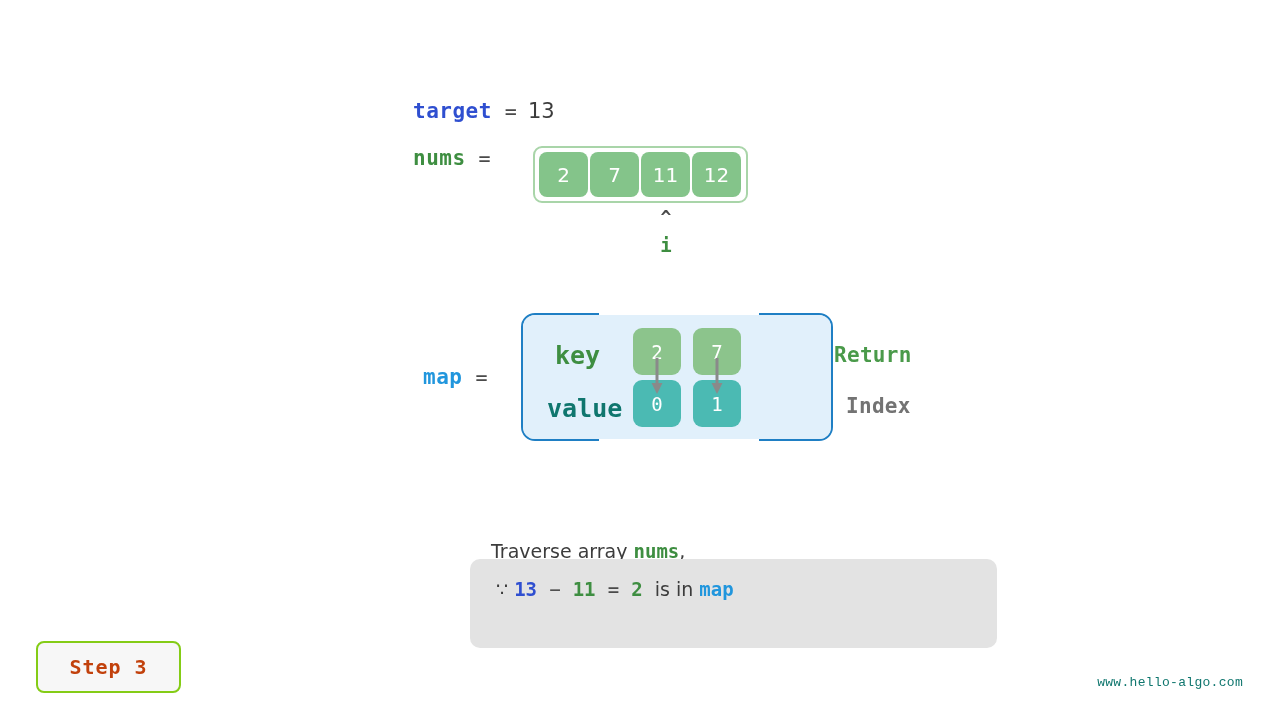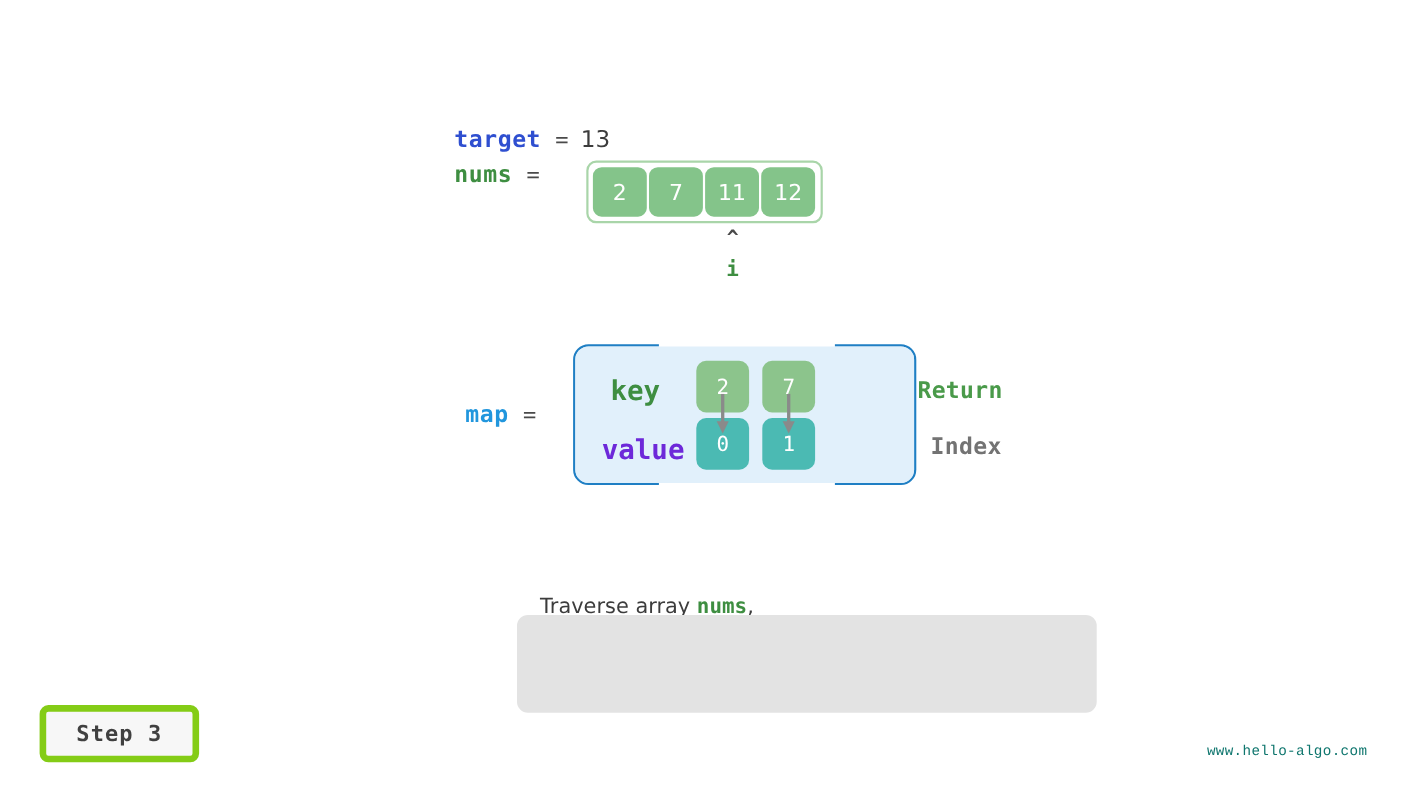--- a/index.html
+++ b/index.html
@@ -17,21 +17,20 @@
   }
 
   
   #target-row {
     position: absolute;
     left: 413px;
     top: 95px;
     height: 32px;
     display: flex;
     align-items: center;
-    margin-top: 16px;
   }
   #target-row .var-name {
     font-family: "DejaVu Sans Mono", monospace;
     font-size: 21px;
     font-weight: bold;
     color: #2f4fd0;
     letter-spacing: 0.5px;
   }
   #target-row .eq {
     font-family: "DejaVu Sans Mono", monospace;
@@ -172,21 +171,21 @@
   }
 
   .row-label {
     position: absolute;
     font-family: "DejaVu Sans Mono", monospace;
     font-size: 25px;
     font-weight: bold;
     z-index: 3;
   }
   #key-label   { left: 555px; top: 341px; color: #3e8e41; }
-  #value-label { left: 547px; top: 394px; color: #6d28d9; }
+  #value-label { left: 547px; top: 394px; color: #0f766e; }
 
   .kv-cell {
     position: absolute;
     width: 48px;
     height: 47px;
     border-radius: 9px;
     display: flex;
     align-items: center;
     justify-content: center;
     color: #ffffff;
@@ -272,29 +271,29 @@
 
   
   #step-badge {
     position: absolute;
     left: 36px;
     top: 641px;
     width: 145px;
     height: 52px;
     box-sizing: border-box;
     background: #f7f7f7;
-    border: 6px solid #84cc16;
+    border: 2px solid #84cc16;
     border-radius: 8px;
     display: flex;
     align-items: center;
     justify-content: center;
     font-family: "DejaVu Sans Mono", monospace;
     font-size: 20px;
     font-weight: bold;
-    color: #404040;
+    color: #c2410c;
     letter-spacing: 1px;
   }
 
   #watermark {
     position: absolute;
     right: 37px;
     top: 675px;
     font-family: Liberation Mono, monospace;
     font-size: 13px;
     color: #0f766e;
@@ -352,16 +351,17 @@
 </svg>
 
 <div id="element-label">Return</div>
 <div id="index-label">Index</div>
 
 <div id="caption">
   <span>Traverse array </span><span class="code-green">nums</span><span>,</span>
 </div>
 
 <div id="explain-box">
+  <div class="explain-line"><span class="sym">∵</span> <span class="m-blue">13</span>  <span class="m-gray">−</span>  <span class="m-green">11</span>  <span class="m-gray">=</span>  <span class="m-green">2</span>  <span>is in</span> <span class="m-lblue">map</span></div>
 </div>
 
 <div id="step-badge">Step 3</div>
 <div id="watermark">www.hello-algo.com</div>
 
 </body></html>

